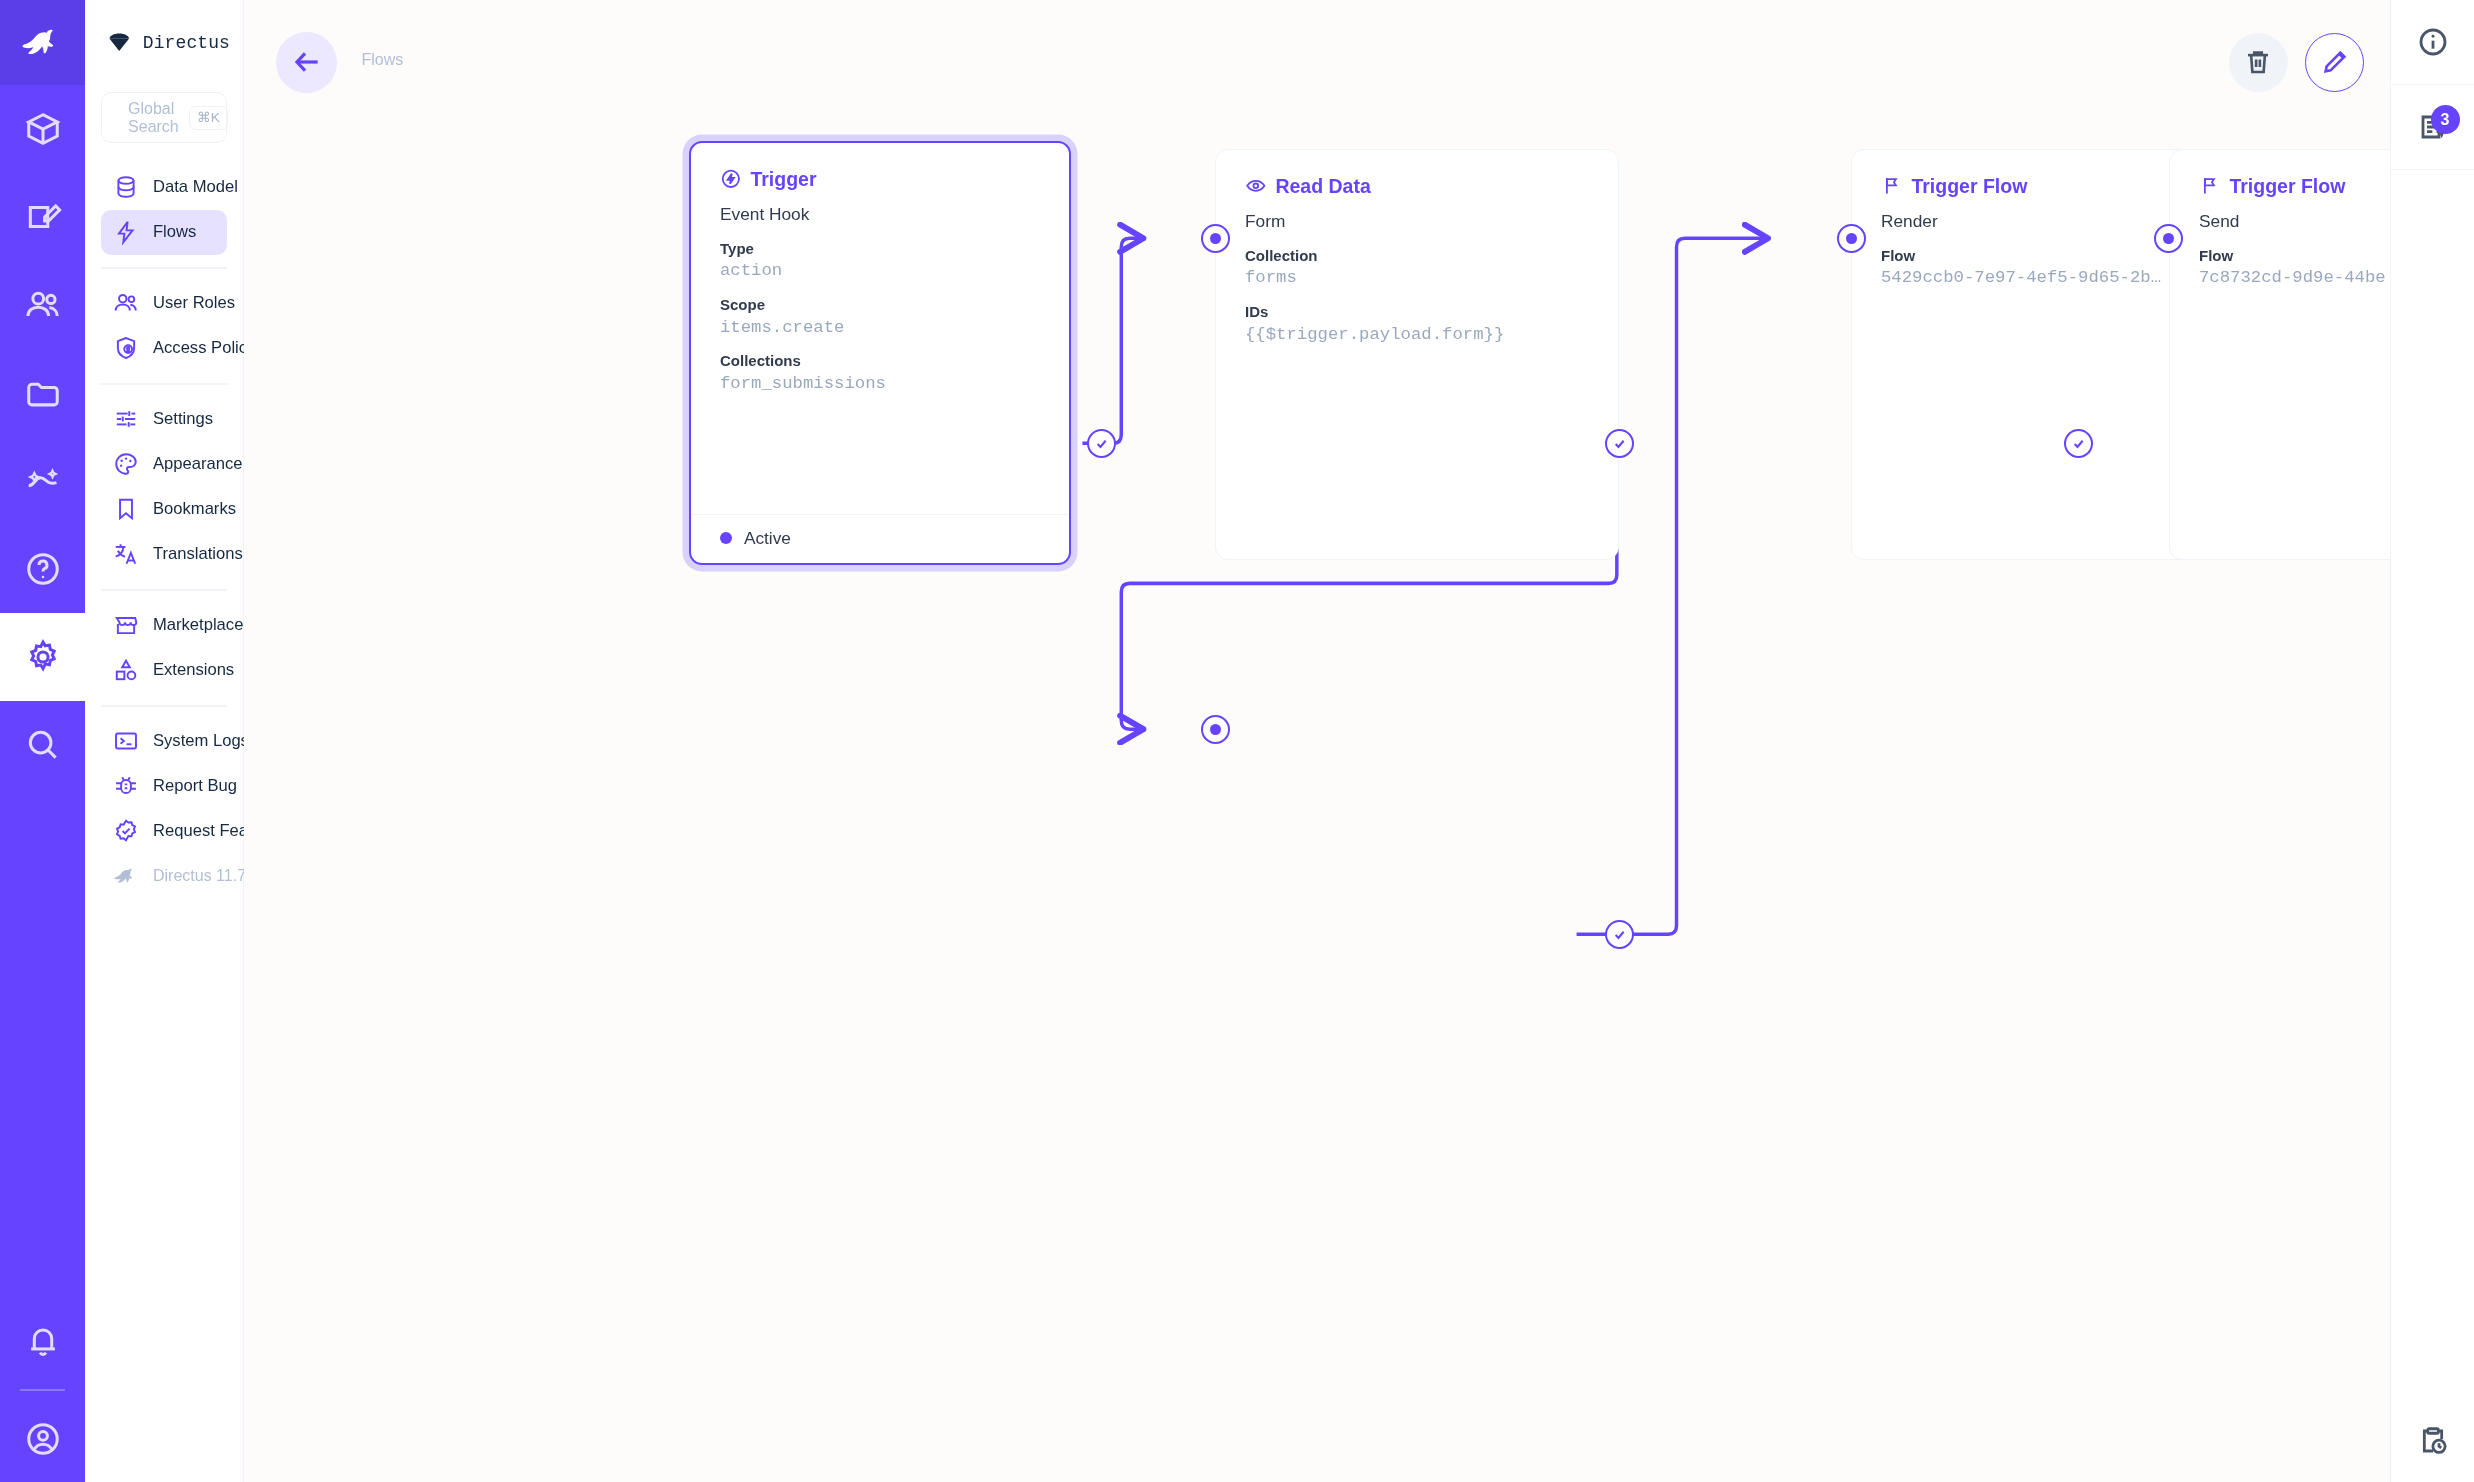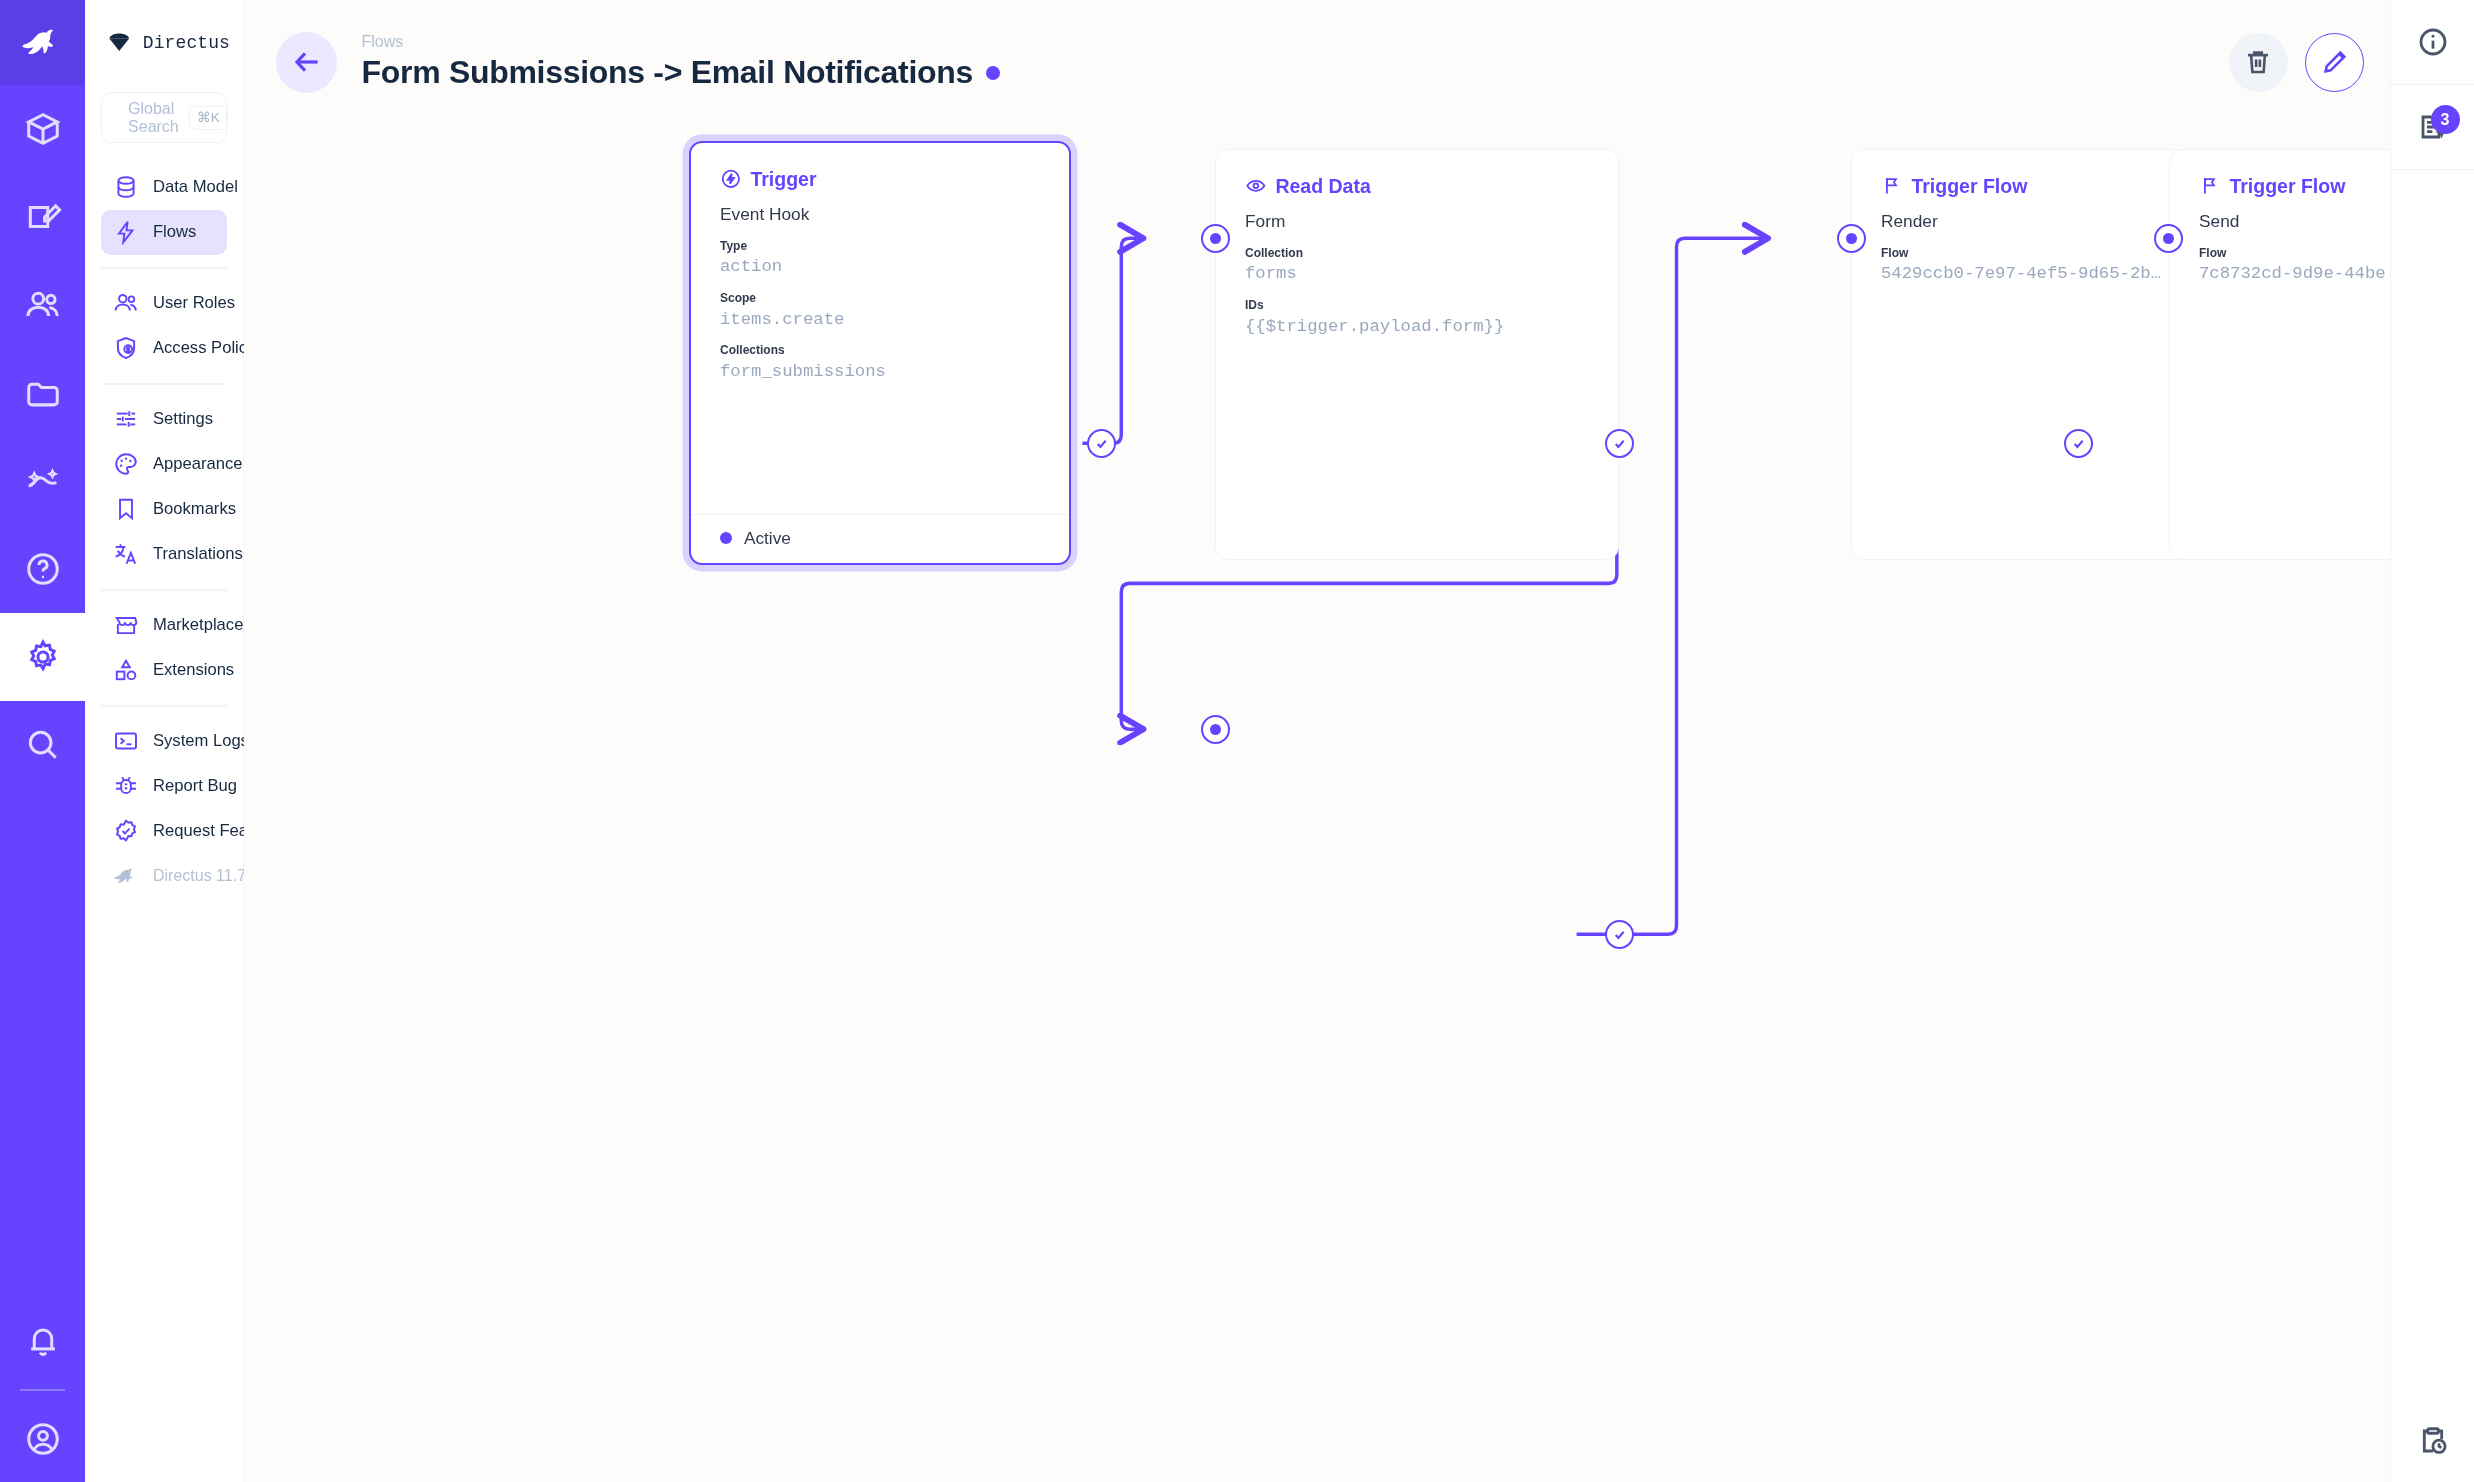--- a/index.html
+++ b/index.html
@@ -120,21 +120,21 @@
     border: 2.2px solid #6644ff;
     box-shadow: 0 0 0 6.5px #d9d2ff;
   }
   .node-head {
     display: flex; align-items: center; gap: 8.7px;
     padding: 24.5px 0 0 29px; font-size: 19.5px; font-weight: 700; color: #6644ff;
   }
   .node-head svg { width: 21.7px; height: 21.7px; stroke: #6644ff; fill: none; stroke-width: 2; }
   .node-body { padding: 10px 29px 0 29px; }
   .node-name { font-size: 17.3px; color: #313b4d; line-height: 1.55; }
-  .field-key { font-size: 12px; color: #313b4d; font-weight: 700; margin-top: 11.6px; line-height: 1.3; }
+  .field-key { font-size: 15px; color: #313b4d; font-weight: 700; margin-top: 11.6px; line-height: 1.3; }
   .field-val {
     font-family: "Liberation Mono", monospace;
     font-size: 17.3px; color: #9aa8bd; line-height: 1.45;
     white-space: nowrap; overflow: hidden;
   }
   .node-footer {
     position: absolute; left: 0; right: 0; bottom: 0;
     border-top: 1.4px solid #f0f4f9; padding: 13px 29px 14.4px 29px;
     display: flex; align-items: center; gap: 11.6px;
   }
@@ -412,24 +412,20 @@
 
     <div class="main-header">
       <div class="back-btn">
         <svg viewBox="0 0 24 24">
             <path d="M20 12H4.5"></path>
             <path d="m10.5 5.5-6 6.5 6 6.5"></path>
           </svg>
       </div>
       <div class="title-block">
         <div class="breadcrumb">Flows</div>
-        <div class="title-row">
-          <span class="page-title">Form Submissions -&gt; Email Notifications</span>
-          <span class="title-dot"></span>
-        </div>
       </div>
       <div class="header-actions">
         <div class="icon-btn-round btn-delete">
           <svg viewBox="0 0 24 24">
               <path d="M4 6.5h16"></path>
               <path d="M9 6.5V4.5h6v2"></path>
               <path d="M6.5 6.5 7.5 20h9l1-13.5"></path>
               <path d="M10.5 10v6M13.5 10v6"></path>
             </svg>
         </div>

